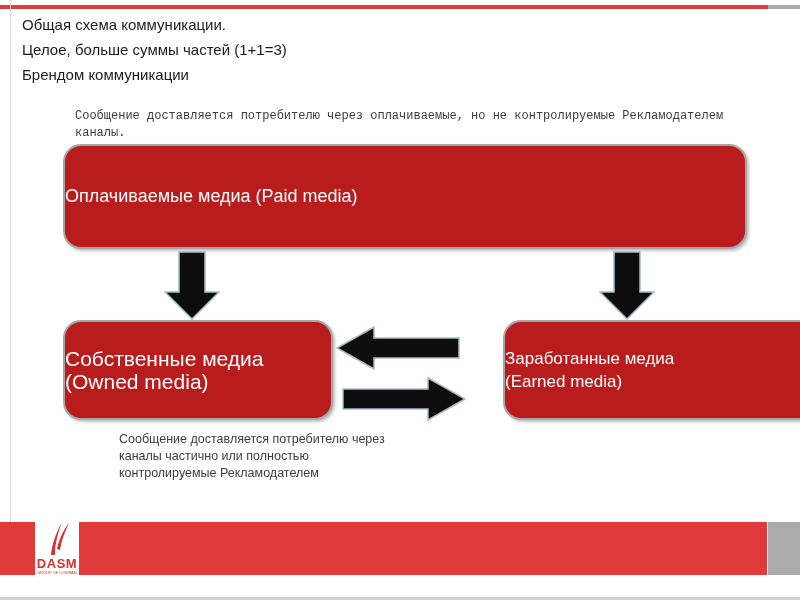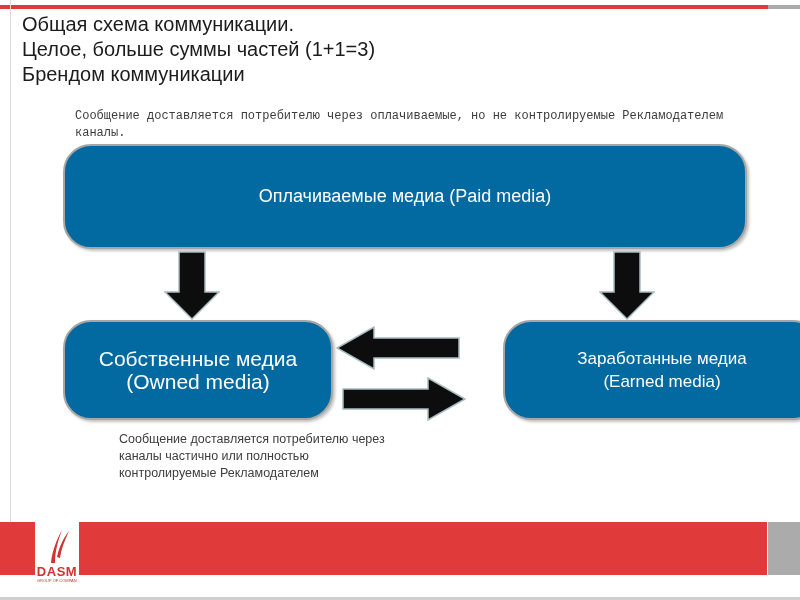--- a/index.html
+++ b/index.html
@@ -6,48 +6,48 @@
   .slide{
     position:relative;width:800px;height:600px;background:#ffffff;
     font-family:"Liberation Sans","DejaVu Sans",sans-serif;
     overflow:hidden;
   }
   .top-line{position:absolute;left:0;top:5px;width:768px;height:4px;background:#e03a3a;}
   .top-corner{position:absolute;left:768px;top:5px;width:32px;height:4px;background:#ababab;}
   .left-vline{position:absolute;left:10px;top:0;width:1px;height:522px;background:#dcdcdc;}
   .bottom-strip{position:absolute;left:0;top:597px;width:800px;height:3px;background:#cfcfcf;}
 
-  .title{position:absolute;left:22px;top:12px;color:#1c1c1c;font-size:20px;line-height:25px;}
+  .title{position:absolute;left:22px;top:12px;color:#1c1c1c;font-size:15px;line-height:25px;}
   .intro{position:absolute;left:75px;top:108px;width:672px;color:#3d3d3d;font-size:12px;line-height:17px;font-family:Liberation Mono, monospace;}
 
   .rbox{
-    position:absolute;background:#0369a1;border:2px solid #a6a6a6;border-radius:28px;
+    position:absolute;background:#b91c1c;border:2px solid #a6a6a6;border-radius:18px;
     box-shadow:2px 2px 3px rgba(140,140,140,0.55);
-    display:flex;flex-direction:column;align-items:center;justify-content:center;
+    display:flex;flex-direction:column;align-items:flex-start;justify-content:center;
     color:#ffffff;text-align:center;box-sizing:border-box;
   }
   .paid-box{left:63px;top:144px;width:684px;height:105px;font-size:18px;}
   .owned-box{left:63px;top:320px;width:270px;height:100px;font-size:21px;line-height:23px;}
   .earned-box{left:503px;top:320px;width:318px;height:100px;font-size:17px;line-height:23px;}
 
   .arrow{position:absolute;}
   .arrow-down-left{left:164px;top:251px;}
   .arrow-down-right{left:599px;top:251px;}
   .arrow-left-mid{left:336px;top:326px;}
   .arrow-right-mid{left:342px;top:377px;}
 
   .caption{position:absolute;color:#3d3d3d;font-size:12.5px;line-height:17px;}
   .caption-owned{left:75px;top:431px;width:272px;margin-left:44px;}
   .caption-earned{left:487px;top:431px;width:312px;}
 
   .bottom-band{position:absolute;left:0;top:522px;width:767px;height:53px;background:#e03a3a;}
   .bottom-corner{position:absolute;left:768px;top:522px;width:32px;height:53px;background:#ababab;}
   .logo-box{
     position:absolute;left:35px;top:516px;width:44px;height:67px;background:#ffffff;
-    display:flex;flex-direction:column;align-items:center;justify-content:flex-end;
+    display:flex;flex-direction:column;align-items:center;justify-content:flex-start;
     box-sizing:border-box;padding-top:3px;
   }
   .logo-name{color:#d1332e;font-weight:bold;font-size:13px;line-height:13px;letter-spacing:0.5px;}
   .logo-tagline{color:#d1332e;font-size:4px;line-height:5px;white-space:nowrap;overflow:hidden;max-width:40px;}
 </style>
 </head>
 <body>
 
 <div class="slide">
 

